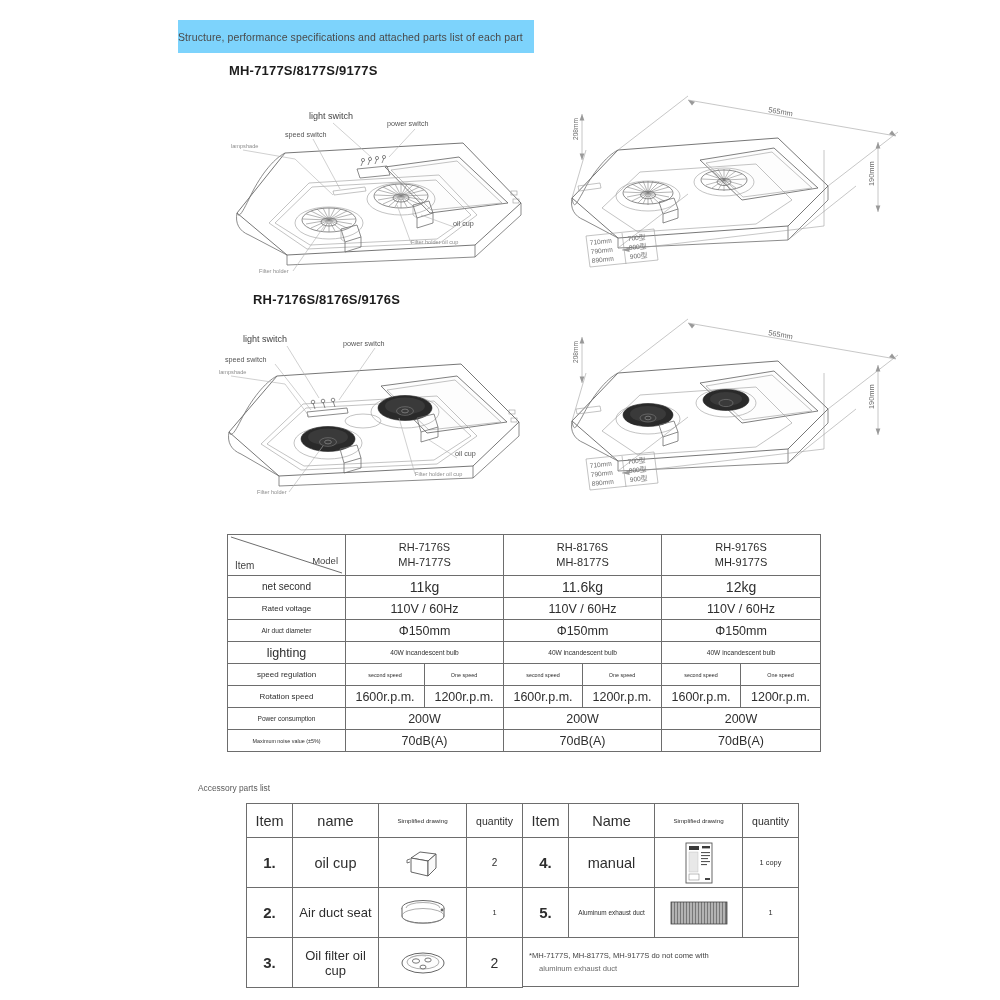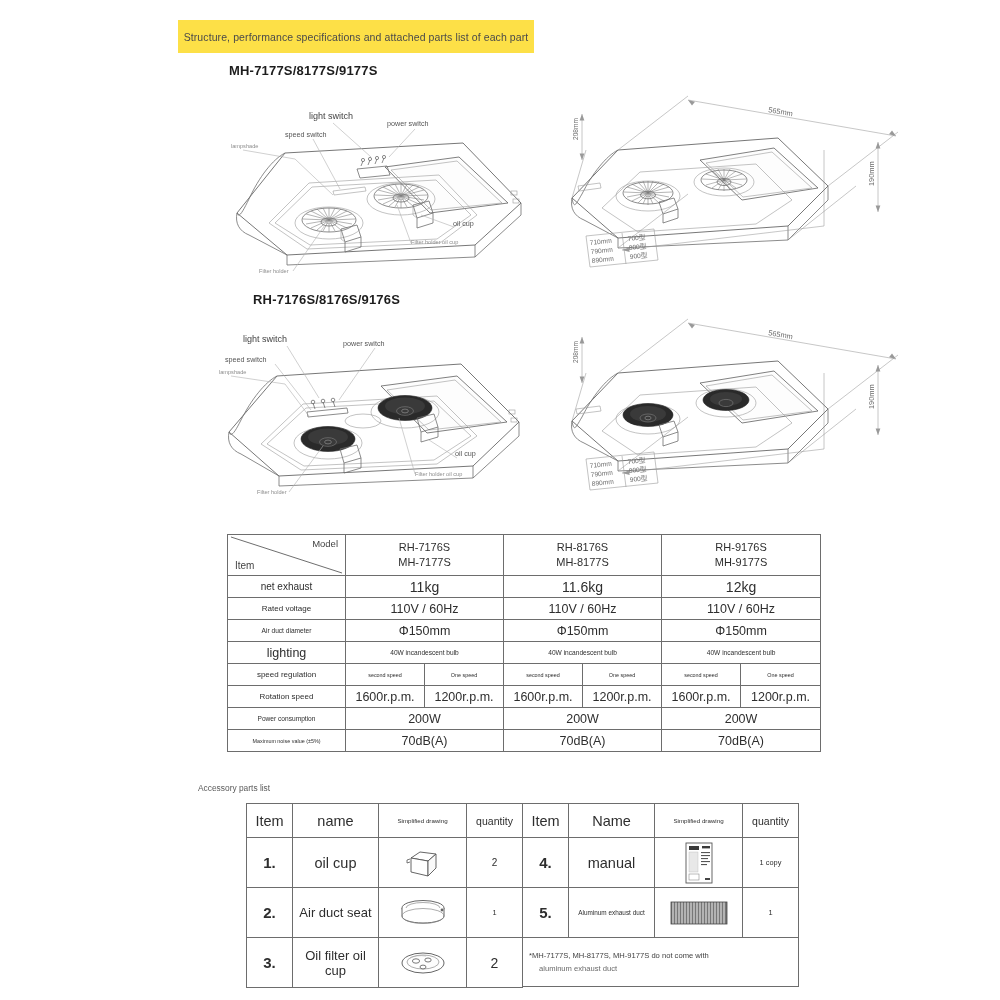--- a/index.html
+++ b/index.html
@@ -10,22 +10,22 @@
     color:#3a3a3a;
     position:relative;
     overflow:hidden;
     -webkit-font-smoothing:antialiased;
   }
   .page{position:absolute;inset:0;}
 
   
   .header-band{
     position:absolute;left:178px;top:20px;width:356px;height:33px;
-    background:#fde047;
-    display:flex;align-items:center;justify-content:center;
+    background:#7dd3fc;
+    display:flex;align-items:center;
   }
   .header-band span{
     font-size:10.5px;color:#4a4a4a;letter-spacing:.1px;white-space:nowrap;
   }
 
   
   .model-title{
     position:absolute;font-size:13px;font-weight:bold;color:#1d1d1d;letter-spacing:.2px;
   }
   #title-mh{left:229px;top:63px;}
@@ -68,21 +68,21 @@
   #spec-table .lab{width:118px;}
   .sz-xl{font-size:14px;}
   .sz-l{font-size:12.5px;}
   .sz-m{font-size:10px;}
   .sz-s{font-size:8px;}
   .sz-xs{font-size:6.6px;color:#6a6a6a;}
   .sz-xxs{font-size:5.4px;color:#8a8a8a;}
   .row-h{height:22px;}
   .corner{position:relative;height:40px;}
   .corner .it{position:absolute;left:7px;bottom:4px;font-size:10px;color:#444;}
-  .corner .mo{position:absolute;right:7px;top:3px;font-size:9.5px;color:#444;}
+  .corner .mo{position:absolute;right:7px;top:20px;font-size:9.5px;color:#444;}
   .corner .slash{position:absolute;left:0;top:0;width:100%;height:100%;}
   .model-cell{font-size:11px;line-height:1.32;color:#1f1f1f;}
 
   
   #acc-caption{position:absolute;left:198px;top:783px;font-size:8.4px;color:#5a5a5a;}
   .acc-table{
     position:absolute;border-collapse:collapse;table-layout:fixed;
   }
   #acc-left{left:246px;top:803px;width:276px;}
   #acc-right{left:522px;top:803px;width:276px;}
@@ -494,21 +494,21 @@
           <div>RH-8176S</div>
           <div>MH-8177S</div>
         </td>
         <td colspan="2" class="model-cell">
           <div>RH-9176S</div>
           <div>MH-9177S</div>
         </td>
       </tr>
 
       <tr class="row-h">
-        <td class="lab sz-m">net exhaust</td>
+        <td class="lab sz-m">net second</td>
         <td colspan="2" class="sz-xl">11kg</td>
         <td colspan="2" class="sz-xl">11.6kg</td>
         <td colspan="2" class="sz-xl">12kg</td>
       </tr>
 
 
       <tr class="row-h">
         <td class="lab sz-s">Rated voltage</td>
         <td colspan="2" class="sz-l">110V / 60Hz</td>
         <td colspan="2" class="sz-l">110V / 60Hz</td>

